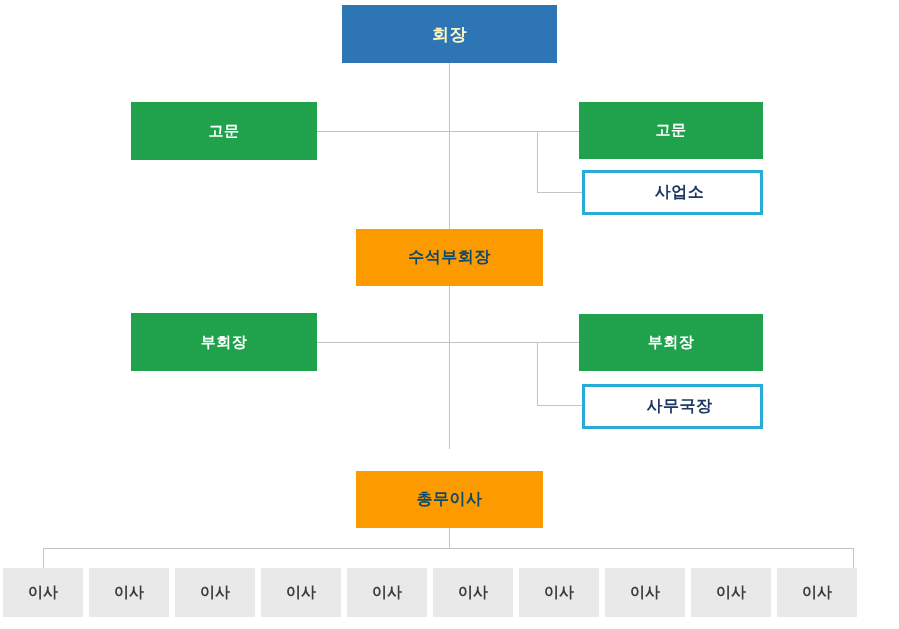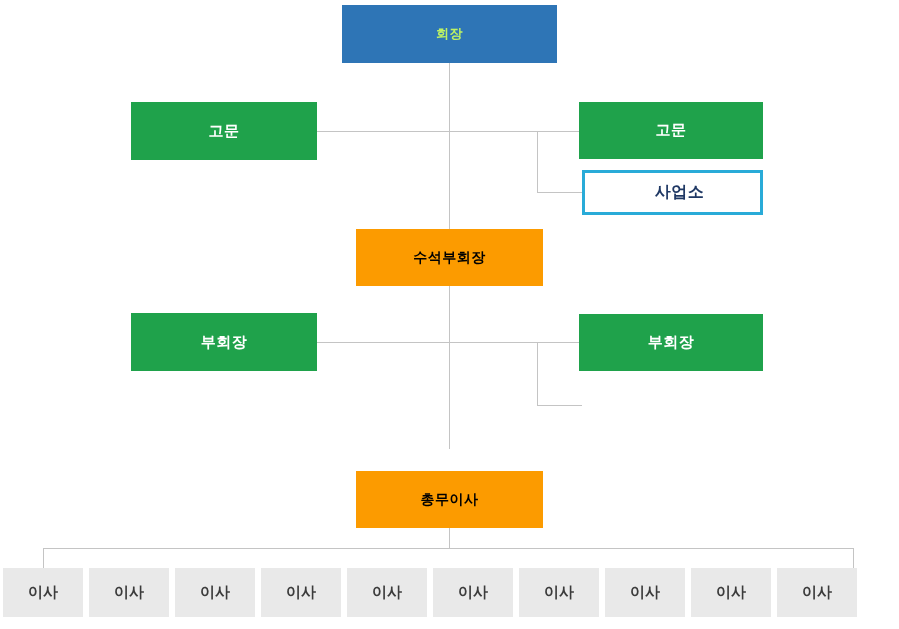--- a/index.html
+++ b/index.html
@@ -16,23 +16,23 @@
   }
   .box {
     position: absolute;
     display: flex;
     align-items: center;
     justify-content: center;
     box-sizing: border-box;
     font-weight: bold;
     letter-spacing: 0.5px;
   }
-  .blue-box   { background: var(--chairman-blue, #2E75B6); color: #bef264; font-size: 13px; }
+  .blue-box   { background: var(--chairman-blue, #2E75B6); color: #fef9c3; font-size: 17px; }
   .green-box  { background: var(--green, #1FA24B);         color: #ffffff; font-size: 15px; }
-  .orange-box { background: var(--orange, #FC9B00);        color: #000000; font-size: 14px; }
+  .orange-box { background: var(--orange, #FC9B00);        color: #0c4a6e; font-size: 16px; }
   .sub-box {
     background: #ffffff;
     border: 3px solid var(--sub-border-cyan, #29ABD8);
     color: var(--sub-text-navy, #1F3864);
     font-size: 16px;
     padding-left: 14px;
   }
   .director {
     width: 80px;
     height: 49px;
@@ -104,20 +104,21 @@
   <div class="box green-box" id="advisor-right">고문</div>
 
   <div class="box sub-box" id="business-office">사업소</div>
 
   <div class="box orange-box" id="senior-vice-chairman">수석부회장</div>
 
   <div class="box green-box" id="vice-chairman-left">부회장</div>
 
   <div class="box green-box" id="vice-chairman-right">부회장</div>
 
+  <div class="box sub-box" id="secretary-general">사무국장</div>
 
   <div class="box orange-box" id="general-affairs-director">총무이사</div>
 
   <div class="directors-row">
 
   <div class="director">이사</div>
       <div class="director">이사</div>
       <div class="director">이사</div>
       <div class="director">이사</div>
       <div class="director">이사</div>

